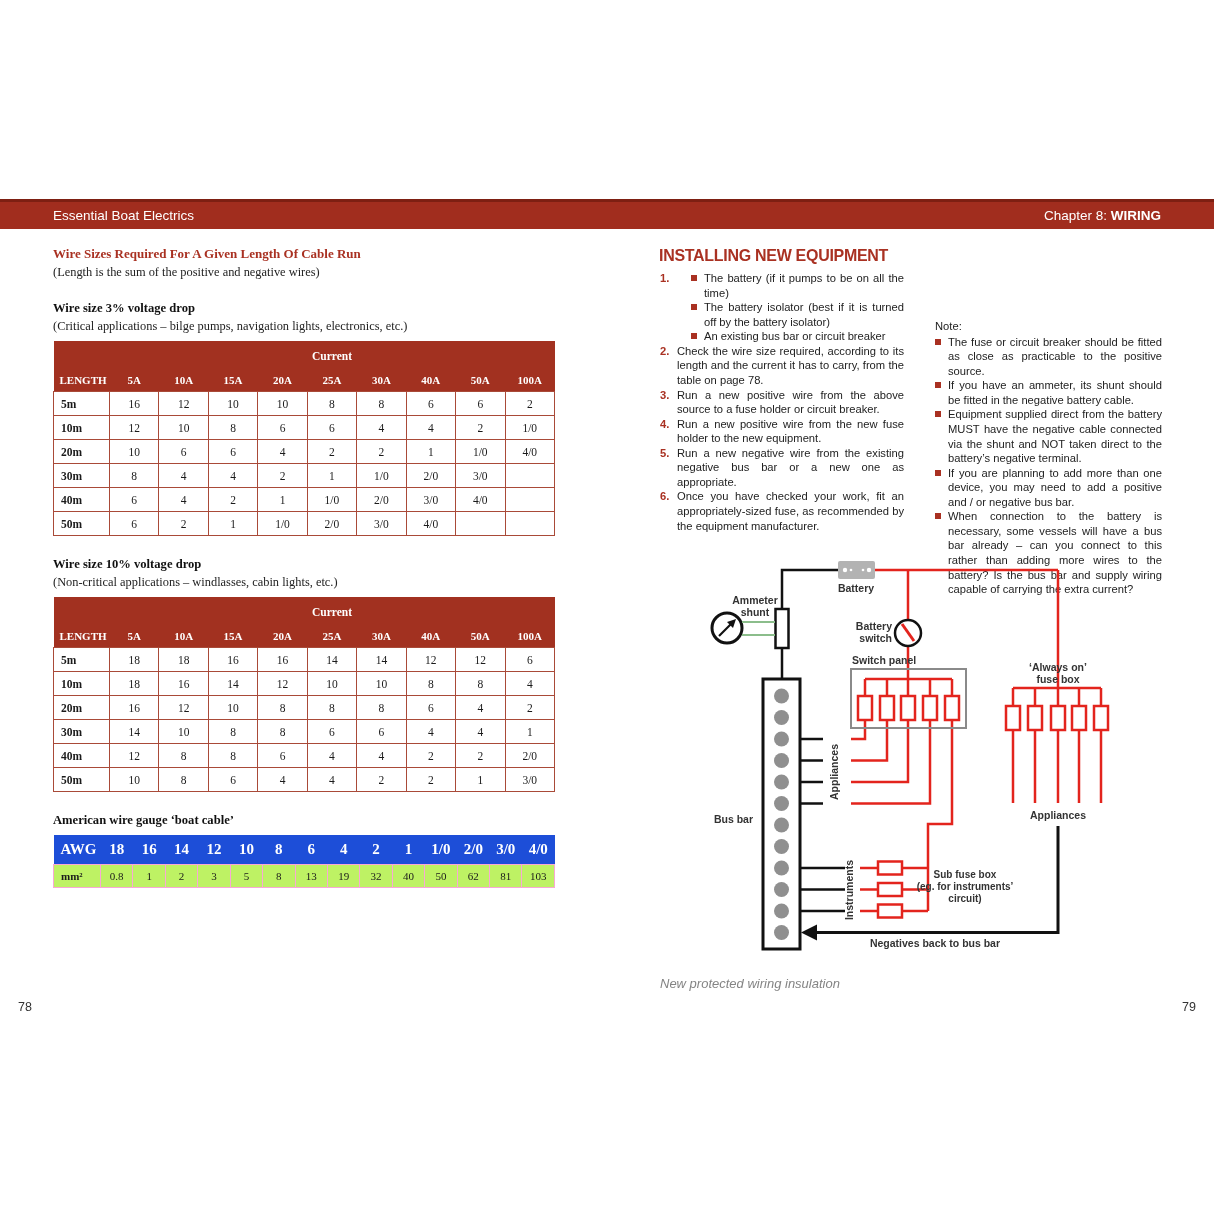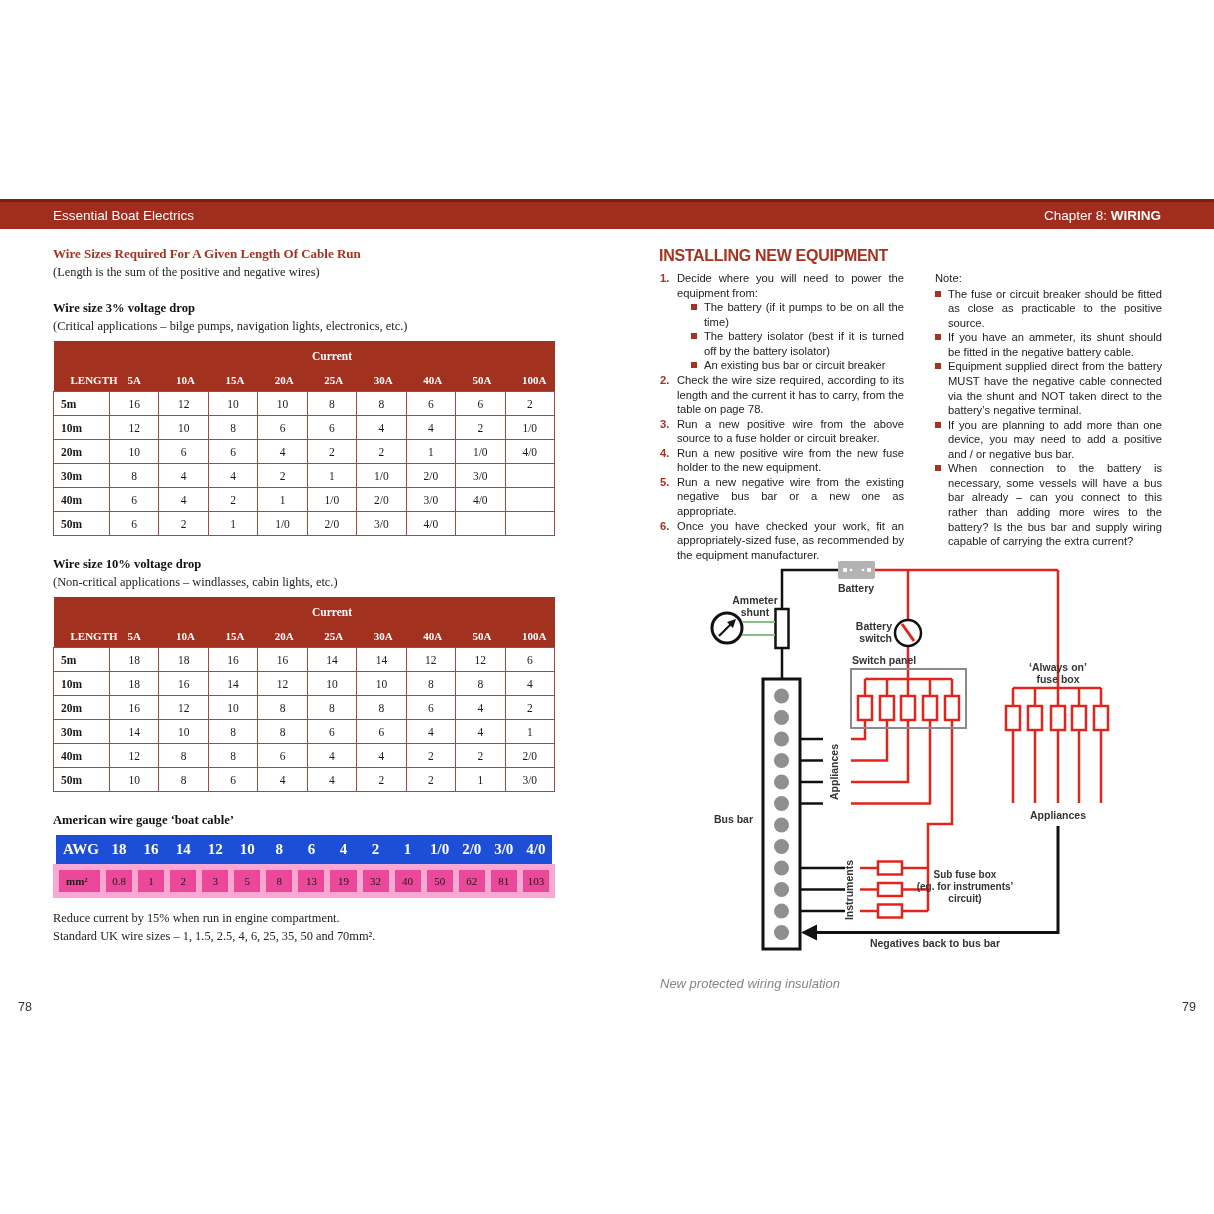--- a/index.html
+++ b/index.html
@@ -9,45 +9,45 @@
   .topbar{position:absolute;left:0;top:199px;width:1214px;height:30px;box-sizing:border-box;
           background:#a12d1e;border-top:3px solid #7d1f12;display:flex;align-items:center;
           justify-content:space-between;padding:0 53px;color:#fff;font-size:13.5px;}
   .topbar .bold{font-weight:700;}
   
   .left-page{position:absolute;left:53px;top:246px;width:502px;font-family:Liberation Serif, serif;}
   .lp-title{color:#a93122;font-weight:700;font-size:13px;}
   .lp-sub,.sec-s{font-size:12.4px;margin-top:3px;color:#222;}
   .sec-h{font-weight:700;font-size:12.6px;margin-top:21px;color:#111;}
   table{border-collapse:collapse;width:100%;table-layout:fixed;margin-top:7px;}
-  .wire th{background:#a23120;color:#fff;font-weight:700;font-size:11px;padding:5px 17px;text-align:center;}
+  .wire th{background:#a23120;color:#fff;font-weight:700;font-size:11px;padding:5px 6px;text-align:center;}
   .wire thead tr:first-child th{font-size:11.5px;padding:9px 3px 7px;}
   .wire td{border:1px solid #a94a38;background:#fff;font-size:11.5px;text-align:center;
            padding:4px 3px;color:#1a1a1a;height:15px;}
   .wire td.lbl,.awg td.lbl{text-align:left;font-weight:700;padding-left:7px;}
   .awg th{background:#1d4ed8;color:#fff;font-weight:700;font-size:15px;padding:6px 4px;text-align:center;}
   .awg th.lbl{text-align:left;padding-left:7px;}
-  .awg td{border:6px solid #f9a8d4;background:#ec4899;font-size:11px;text-align:center;padding:5px 2px;color:#1a1a1a;}
+  .awg td{border:1px solid #f9a8d4;background:#bef264;font-size:11px;text-align:center;padding:5px 2px;color:#1a1a1a;}
   .footnotes{margin-top:12px;font-size:12.4px;line-height:1.45;color:#222;}
   .pageno{position:absolute;top:1000px;font-size:12.5px;color:#333;}
   .pageno.left{left:18px;} .pageno.right{right:18px;}
   
   .rp-title{position:absolute;left:659px;top:246px;color:#a93122;font-weight:700;font-size:17px;
             letter-spacing:-0.3px;transform:scaleX(.94);transform-origin:left;}
   .col{position:absolute;top:271px;font-size:11.2px;line-height:1.3;color:#222;}
   .col1{left:660px;width:244px;}
   .col2{left:935px;width:227px;}
   .step{display:flex;}
   .step .num{width:17px;flex:0 0 17px;color:#a93122;font-weight:700;}
   .step .txt{flex:1;text-align:justify;}
   .bul{display:flex;margin-left:14px;}
   .col2 .bul{margin-left:0;}
   .sq{flex:0 0 6px;width:6px;height:6px;background:#a93122;margin:4px 7px 0 0;}
   .bul .txt{flex:1;text-align:justify;}
-  .note-label{margin-bottom:1px;}
+  .note-label{margin-bottom:1px;margin-top:48px;}
   .caption{position:absolute;left:660px;top:976px;font-style:italic;color:#848484;font-size:13px;}
   .diagram{position:absolute;left:655px;top:556px;}
   svg text{font-family:"Liberation Sans",sans-serif;font-size:10.5px;font-weight:600;fill:#333;}
 </style>
 </head>
 <body>
 
 <div class="page">
 
   <div class="topbar">
@@ -329,35 +329,30 @@
             <td>32</td>
             <td>40</td>
             <td>50</td>
             <td>62</td>
             <td>81</td>
             <td>103</td>
           </tr>
         </tbody>
       </table>
 
-    <div class="footnotes">
-      <div>Reduce current by 15% when run in engine compartment.</div>
-      <div>Standard UK wire sizes – 1, 1.5, 2.5, 4, 6, 25, 35, 50 and 70mm².</div>
-    </div>
   </div>
 
   <div class="pageno left">78</div>
   <div class="pageno right">79</div>
 
   <div class="rp-title">INSTALLING NEW EQUIPMENT</div>
   <div class="col col1" id="steps">
       <div class="step">
         <span class="num">1.</span>
         <div style="flex:1">
-          <div class="txt">Decide where you will need to power the equipment from:</div>
           <div class="bul">
             <span class="sq"></span>
             <div class="txt">The battery (if it pumps to be on all the time)</div>
           </div>
           <div class="bul">
             <span class="sq"></span>
             <div class="txt">The battery isolator (best if it is turned off by the battery isolator)</div>
           </div>
           <div class="bul">
             <span class="sq"></span>

